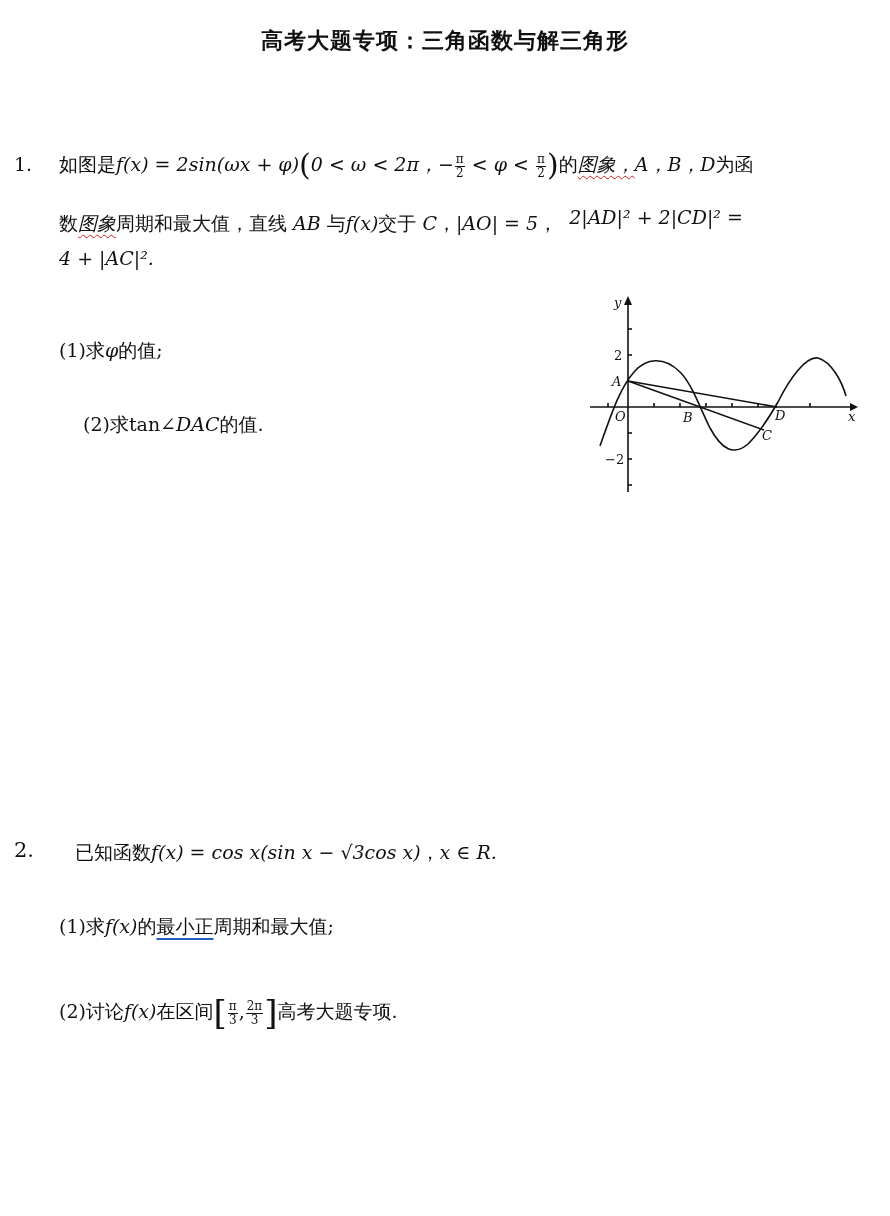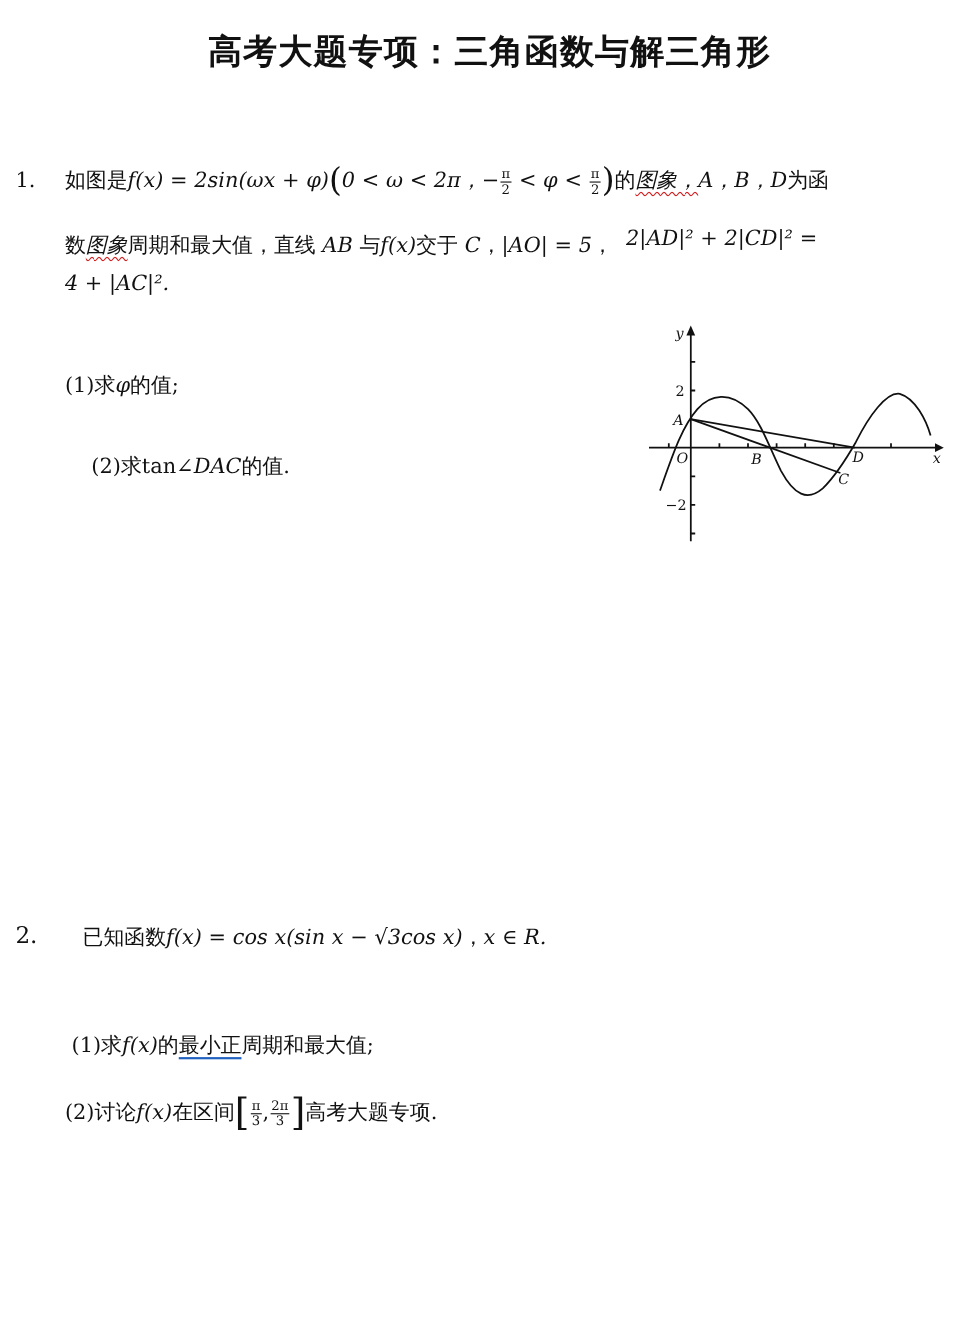--- a/index.html
+++ b/index.html
@@ -1,19 +1,19 @@
 <!DOCTYPE html>
 <html><head>
 <meta charset="utf-8">
 <style>
   html, body { margin: 0; padding: 0; background: #ffffff; }
   body { width: 890px; height: 1216px; position: relative; overflow: hidden;
          font-family: "DejaVu Serif", "Liberation Serif", serif; color: #111; }
   .title { position: absolute; top: 26px; left: 0; width: 890px; text-align: center;
-           font-size: 31px; font-weight: bold; letter-spacing: 1px; }
+           font-size: 22px; font-weight: bold; letter-spacing: 1px; }
   .line { position: absolute; font-size: 19px; white-space: nowrap; line-height: 28px; }
   .num { position: absolute; font-size: 19px; }
   .m { font-family: "DejaVu Serif", "Liberation Serif", serif; font-style: italic; }
   .frac { display: inline-block; vertical-align: middle; text-align: center; font-size: 12px; line-height: 13px; margin: 0 1px; }
   .frac span { display: block; }
   .frac .top { border-bottom: 1px solid #111; padding: 0 1px; }
   .bigparen { font-size: 30px; vertical-align: -4px; font-style: normal; }
   .bigbracket { font-size: 34px; vertical-align: -6px; font-style: normal; }
   .squiggle { text-decoration: underline wavy #d02020; text-underline-offset: 4px; text-decoration-thickness: 1px; font-style: italic; }
   .blueline { text-decoration: underline #2060c0; text-underline-offset: 5px; text-decoration-thickness: 2px; }
@@ -90,19 +90,19 @@
     <text x="605" y="464">−2</text>
   </g>
 </svg>
 
 <div class="num" style="left:14px; top:838px; font-size:21px;">2.</div>
 
 <div class="line" style="left:75px; top:838px;">
   <span>已知函数</span><span class="m">f(x) = cos x(sin x − √3cos x)</span><span>，</span><span class="m">x ∈ R.</span>
 </div>
 
-<div class="line" style="left:65px; top:912px;margin-top:24px;">
+<div class="line" style="left:59px; top:912px;">
   <span>(1)求</span><span class="m">f(x)</span><span>的</span><span class="blueline">最小正</span><span>周期和最大值;</span>
 </div>
 
 <div class="line" style="left:59px; top:997px;">
   <span>(2)讨论</span><span class="m">f(x)</span><span>在区间</span><span class="bigbracket">[</span><span class="frac"><span class="top">π</span><span>3</span></span><span>,</span><span class="frac"><span class="top">2π</span><span>3</span></span><span class="bigbracket">]</span><span>高考大题专项.</span>
 </div>
 
 </body></html>

